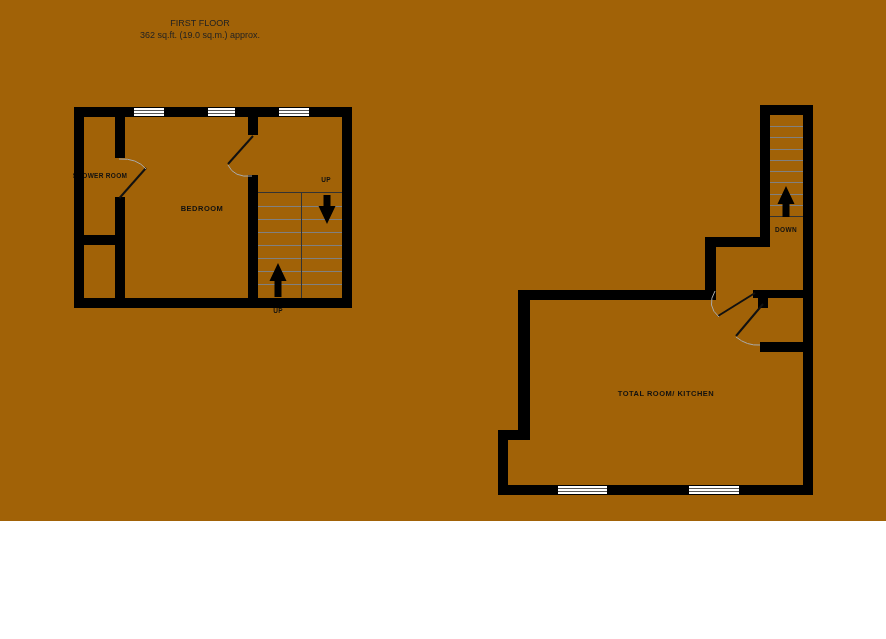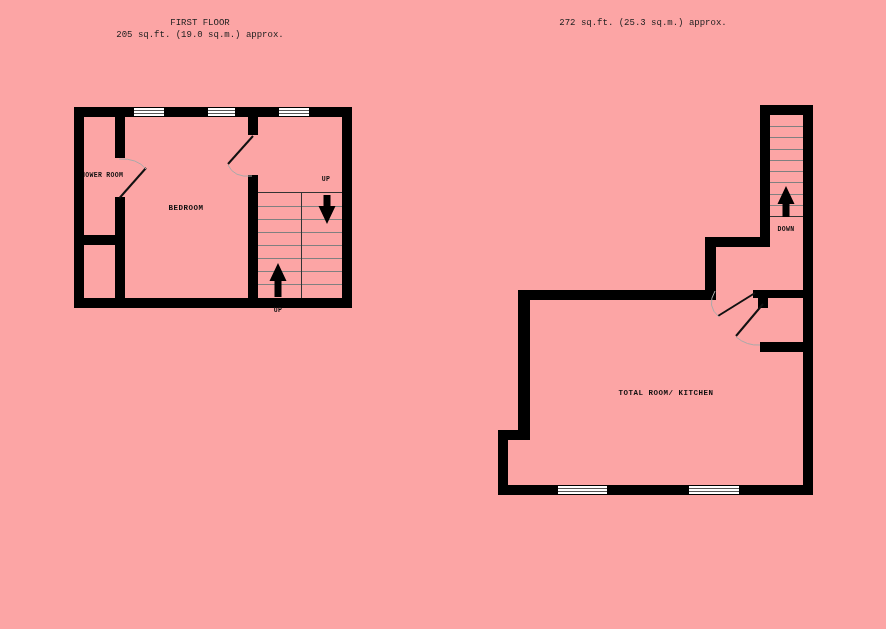--- a/index.html
+++ b/index.html
@@ -1,17 +1,17 @@
 <!DOCTYPE html>
 <html><head>
 <meta charset="utf-8">
 <style>
   html,body{margin:0;padding:0;background:#fff;}
-  #canvas{position:relative;width:886px;height:629px;background:#fca5a5;overflow:hidden;
-          font-family:Liberation Mono, monospace;}
+  #canvas{position:relative;width:886px;height:521px;background:#a16207;overflow:hidden;
+          font-family:Liberation Sans, sans-serif;}
   .w{position:absolute;background:#000;z-index:2;}
   .thin{position:absolute;background:#333;z-index:1;}
   .stairs{position:absolute;z-index:1;}
   .tread{position:absolute;left:0;right:0;height:1px;background:#808080;}
   .win{position:absolute;background:#fff;border:1px solid #000;box-sizing:border-box;z-index:3;}
   .win::before,.win::after{content:"";position:absolute;left:0;right:0;height:1px;background:#555;}
   .win::before{top:2px;}
   .win::after{top:5px;}
   .lbl{position:absolute;font-weight:bold;color:#111;text-align:center;white-space:nowrap;z-index:1;}
   .lbl.room{font-size:7.5px;letter-spacing:0.5px;}
@@ -27,30 +27,29 @@
   .arc{stroke:#aaa;stroke-width:1;fill:none;}
   .arrow{fill:#000;}
 </style>
 </head>
 <body>
 
 <div id="canvas">
 
   <div class="title-block" style="left:100px;top:18px;width:200px;">
     <div>FIRST FLOOR</div>
-    <div>205 sq.ft. (19.0 sq.m.) approx.</div>
+    <div>362 sq.ft. (19.0 sq.m.) approx.</div>
   </div>
   <div class="title-block" style="left:543px;top:18px;width:200px;">
-    <div>272 sq.ft. (25.3 sq.m.) approx.</div>
   </div>
 
   <div>
 
     <div class="lbl small" style="left:52px;top:172px;width:96px;">SHOWER ROOM</div>
-    <div class="lbl room" style="left:136px;top:204px;width:100px;">BEDROOM</div>
+    <div class="lbl room" style="left:152px;top:204px;width:100px;">BEDROOM</div>
     <div class="lbl dir" style="left:306px;top:176px;width:40px;">UP</div>
     <div class="lbl dir" style="left:258px;top:307px;width:40px;">UP</div>
 
     <div class="w" style="left:74px;top:107px;width:278px;height:10px;"></div>
     <div class="w" style="left:74px;top:298px;width:278px;height:10px;"></div>
     <div class="w" style="left:74px;top:107px;width:10px;height:201px;"></div>
     <div class="w" style="left:342px;top:107px;width:10px;height:201px;"></div>
 
     <div class="w" style="left:115px;top:117px;width:10px;height:41px;"></div>
     <div class="w" style="left:115px;top:197px;width:10px;height:101px;"></div>

